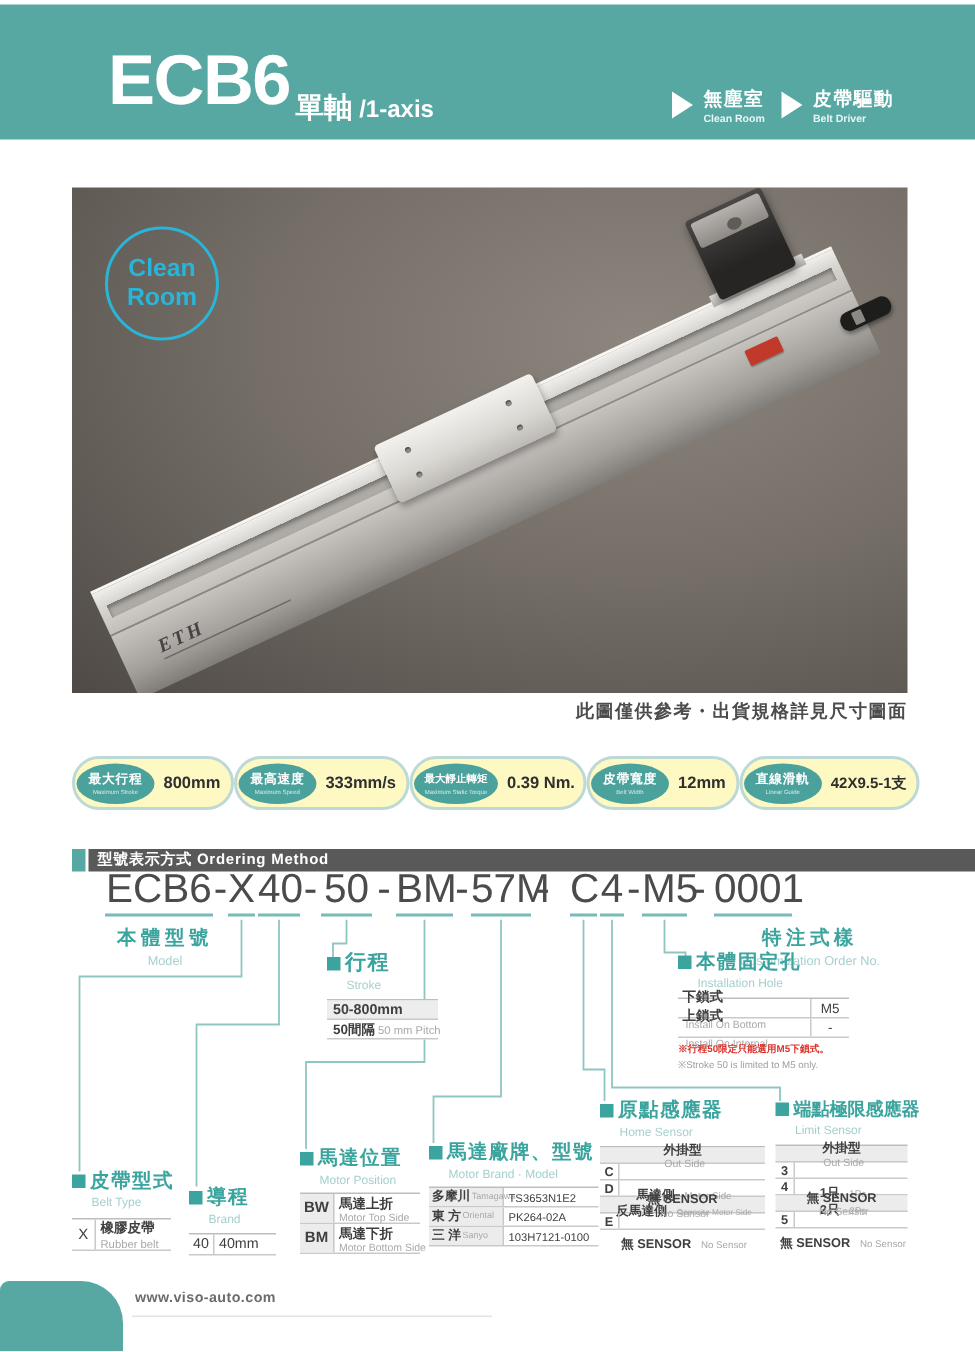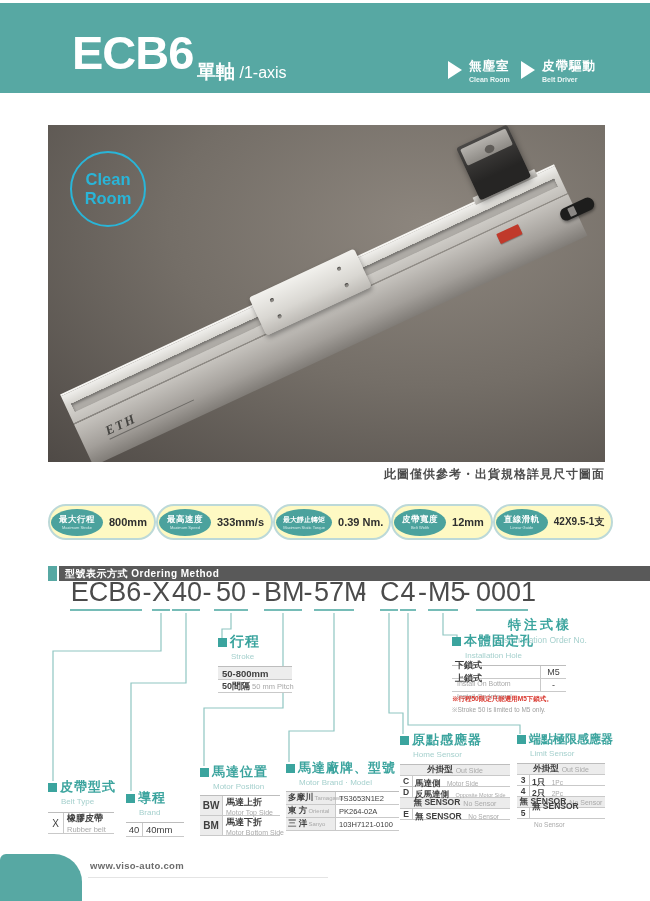--- a/index.html
+++ b/index.html
@@ -4,21 +4,21 @@
 <style>
   html,body{margin:0;padding:0;background:#fff;}
   .page{position:relative;width:650px;height:901px;background:#fff;overflow:hidden;
         font-family:"Liberation Sans",sans-serif;color:#3f3f3f;}
 
   
   .hdr{position:absolute;left:0;top:3px;width:650px;height:90px;background:#57A8A3;}
   .hdr-model{position:absolute;left:72px;top:22px;font-size:47px;font-weight:bold;color:#fff;letter-spacing:-1px;}
   .hdr-sub{position:absolute;left:197px;top:56px;color:#fff;}
   .hdr-sub .zh{font-size:19px;font-weight:bold;}
-  .hdr-sub .en{font-size:16px;font-weight:normal;}
+  .hdr-sub .en{font-size:16px;font-weight:bold;}
   .feature{position:absolute;top:55px;display:flex;align-items:flex-start;gap:7px;}
   .tri{width:0;height:0;border-top:9px solid transparent;border-bottom:9px solid transparent;border-left:14px solid #fff;margin-top:3px;}
   .ft .zh{font-size:12.5px;font-weight:bold;color:#fff;letter-spacing:1px;}
   .ft .en{font-size:7px;font-weight:bold;color:#eaf6f5;margin-top:1px;}
 
   
   .photo{position:absolute;left:48px;top:125px;width:557px;height:337px;overflow:hidden;
          background:radial-gradient(ellipse at 68% 30%, #8d867e 0%, #746e67 48%, #4f4a46 100%);}
   .cr-badge{position:absolute;left:22px;top:26px;width:72px;height:72px;border:2.5px solid #29B5D8;border-radius:50%;
             display:flex;flex-direction:column;align-items:center;justify-content:center;
@@ -136,21 +136,21 @@
   .mbrand-sec{position:absolute;left:286px;top:759px;width:116px;}
   .mbrand-sec .tbl{margin-top:4px;width:113px;}
   .mbrand-sec .trow{height:13px;}
   .mbrand-sec .bc1{width:50px;align-self:stretch;display:flex;align-items:center;background:#ececec;
                    border-right:1px solid #c9c9c9;padding-left:2px;box-sizing:border-box;}
   .mbrand-sec .zh-b{font-size:8.5px;}
   .mbrand-sec .en-g{font-size:6px;margin-left:1px;}
   .mbrand-sec .bm{font-size:7.5px;color:#3f3f3f;padding-left:3px;white-space:nowrap;}
 
   .sensor-sec .tbl{margin-top:5px;}
-  .sensor-sec .trow{height:11px;}
+  .sensor-sec .trow{height:11px;flex-direction:column;}
   .sensor-sec .hdr-row .zh-b{font-size:8.5px;}
   .sensor-sec .hdr-row .en-g{font-size:7px;margin-left:3px;}
   .sensor-sec .tc-code{width:12px;font-size:8.5px;}
   .sensor-sec .sc{padding-left:2px;}
   .sensor-sec .zh-b{font-size:8.5px;}
   .sensor-sec .en-g{font-size:6.5px;margin-left:2px;}
   .home-sec{position:absolute;left:400px;top:731px;width:112px;}
   .home-sec .tbl{width:110px;}
   .limit-sec{position:absolute;left:517px;top:731px;width:90px;}
   .limit-sec .tbl{width:88px;}
@@ -301,20 +301,24 @@
       <path d="M138,0 L138,70 L83,70 L83,178"></path>
       <path d="M183,0 L183,16 L174,16 L174,26"></path>
       <path d="M235,0 L235,95 L156,95 L156,153"></path>
       <path d="M286,0 L286,118 L241,118 L241,149"></path>
       <path d="M341,0 L341,100 L355,100 L355,121"></path>
       <path d="M360,0 L360,112 L472,112 L472,121"></path>
       <path d="M395,0 L395,22 L409,22 L409,33"></path>
     </g>
   </svg>
 
+  <div class="lbl-center" style="left:58px;top:616px;width:104px">
+    <span class="t-zh">本體型號</span>
+    <span class="l-en">Model</span>
+  </div>
 
   <div class="lbl-center" style="left:472px;top:616px;width:136px">
     <span class="t-zh">特注式樣</span>
     <span class="l-en">Customization Order No.</span>
   </div>
 
   <div class="stroke-sec">
     <div class="sec-title">
       <span class="sq"></span>
       <span class="t-zh" style="font-size:14px">行程</span>

